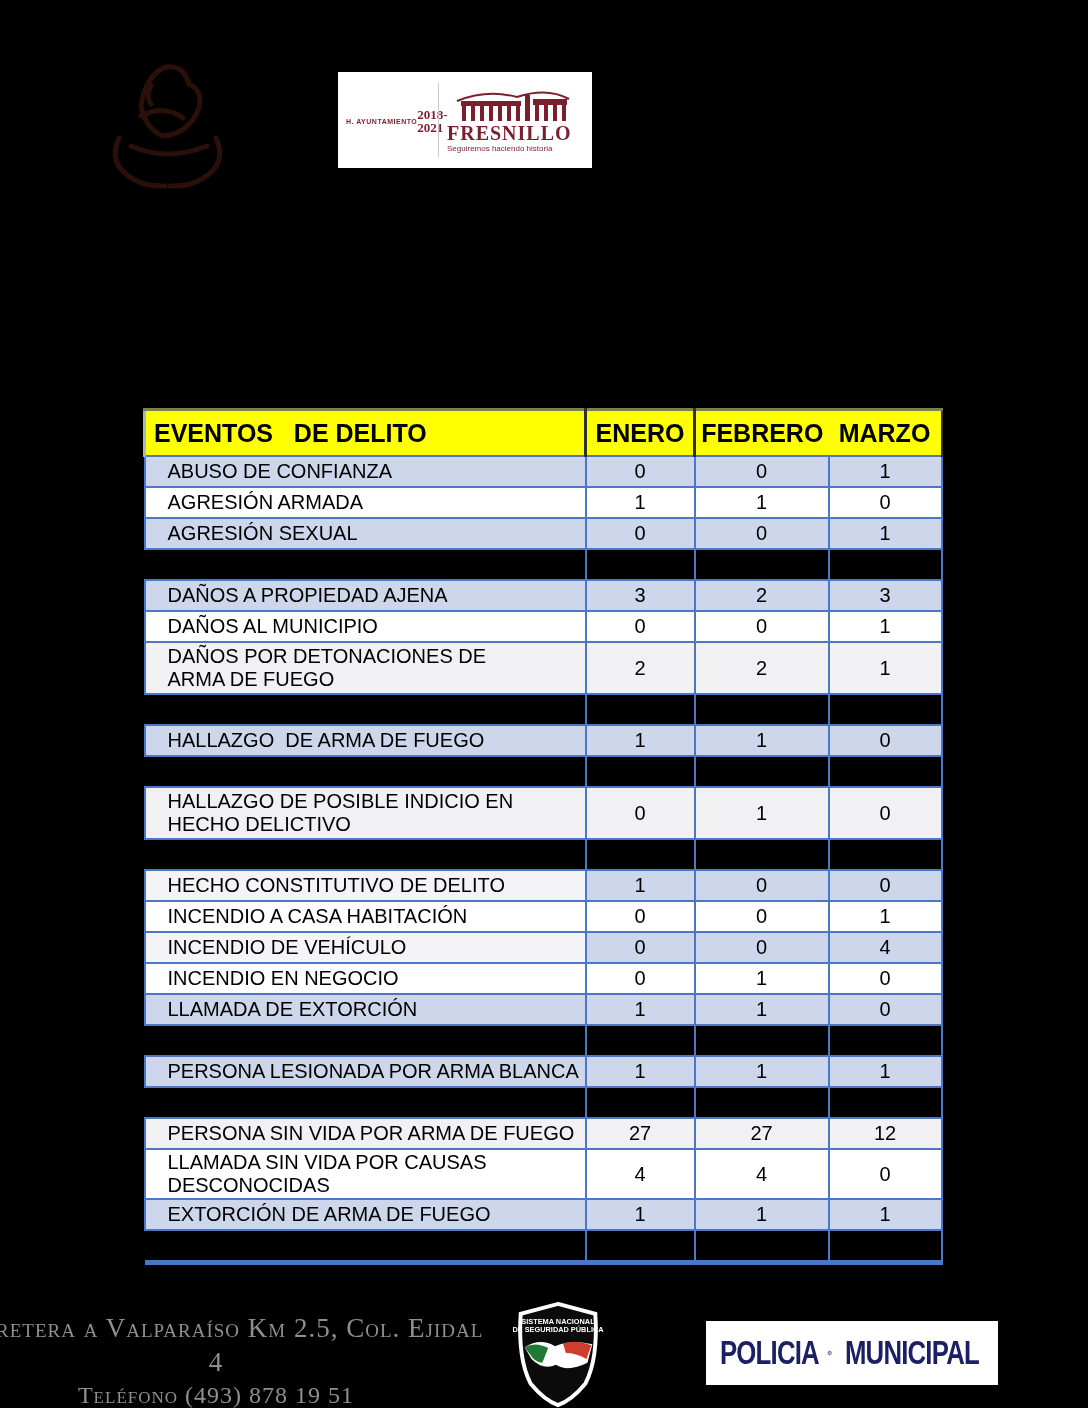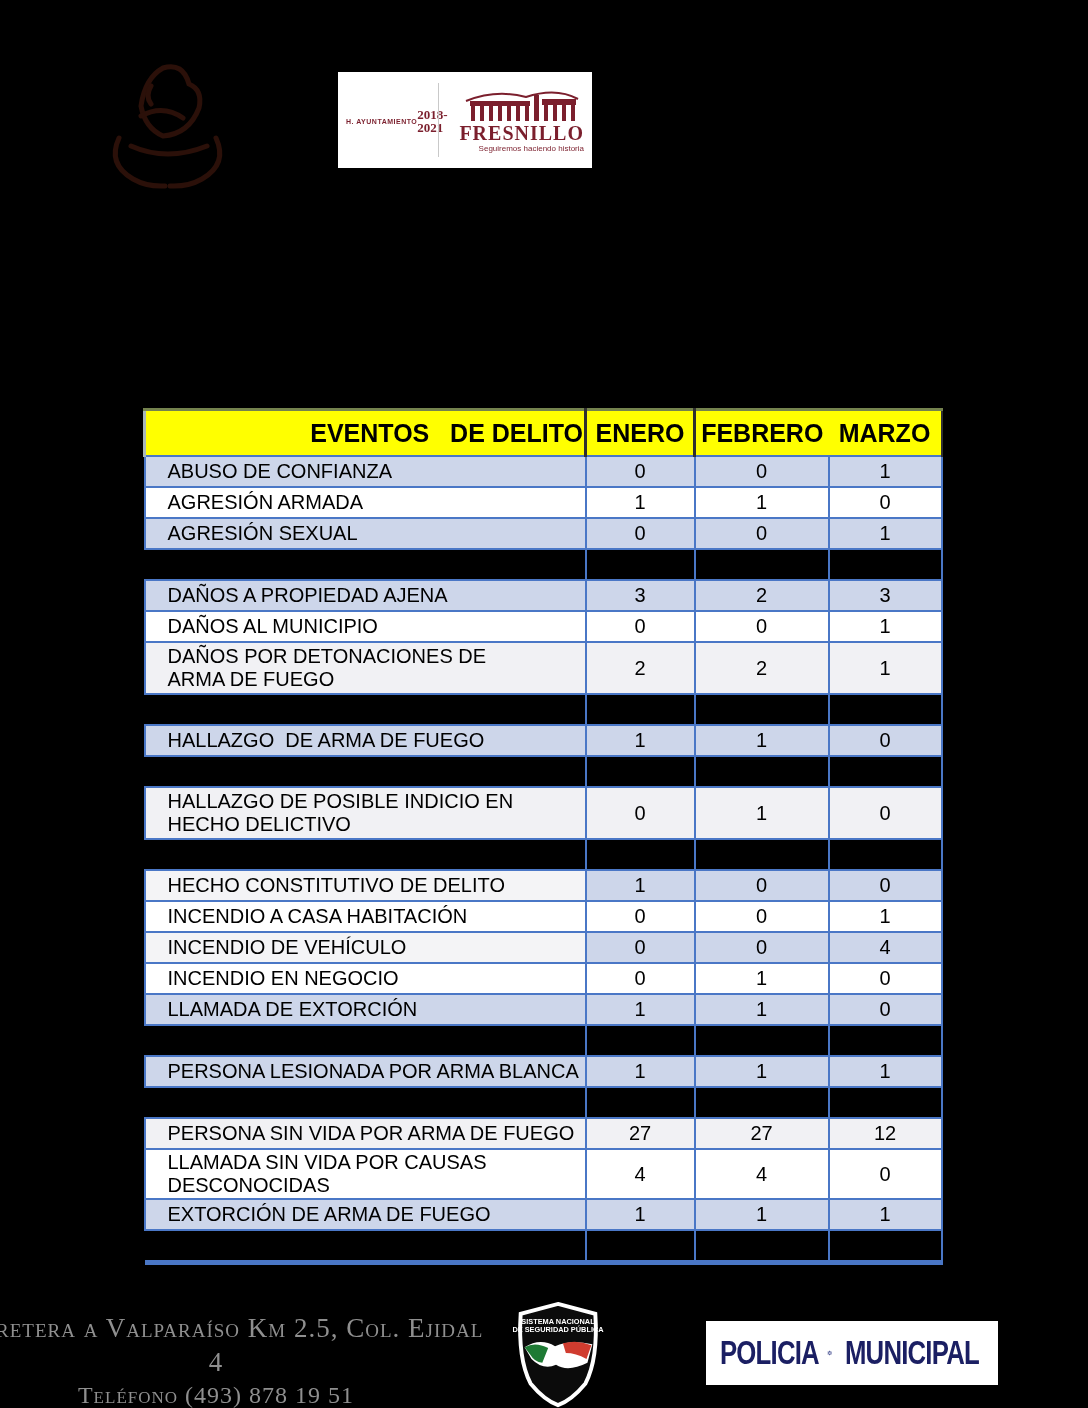--- a/index.html
+++ b/index.html
@@ -6,30 +6,30 @@
   .canvas{position:relative;width:1088px;height:1408px;background:#000;overflow:hidden;
           font-family:"Liberation Sans",sans-serif;}
   
   .eagle{position:absolute;left:85px;top:46px;}
   .logobox{position:absolute;left:338px;top:72px;width:254px;height:96px;background:#fff;
            display:flex;align-items:center;padding:4px 8px;box-sizing:border-box;gap:8px;}
   .ayto{width:84px;display:flex;flex-direction:row;align-items:center;line-height:1;}
   .ayto-l1{font-size:7px;color:#7b1f2d;font-weight:bold;letter-spacing:.5px;margin-top:2px;white-space:nowrap;}
   .ayto-l2{font-family:"Liberation Serif",serif;font-size:13px;font-weight:bold;color:#7b1f2d;margin-top:1px;}
   .logo-divider{width:1px;height:74px;background:#c9c9c9;}
-  .fres{flex:1;display:flex;flex-direction:column;align-items:flex-end;line-height:1;}
+  .fres{flex:1;display:flex;flex-direction:column;align-items:flex-start;line-height:1;}
   .fres-title{font-family:"Liberation Serif",serif;font-size:20px;font-weight:bold;color:#7b1f2d;letter-spacing:1px;}
   .fres-sub{font-size:8px;color:#7b1f2d;margin-top:2px;}
   
   .tbl{position:absolute;left:143px;top:408px;}
   table{border-collapse:collapse;width:797px;table-layout:fixed;}
   th,td{vertical-align:middle;color:#000;}
   th{background:#ffff00;font-weight:bold;font-size:25px;height:42px;
      border-top:3px solid #74824e;}
-  th.h-label{text-align:right;padding-left:8px;white-space:pre;border-left:3px solid #a9b7ba;border-right:3px solid #303030;margin-left:40px;}
+  th.h-label{text-align:left;padding-left:8px;white-space:pre;border-left:3px solid #a9b7ba;border-right:3px solid #303030;margin-left:40px;}
   th.h-enero{border-right:3px solid #303030;text-align:center;}
   th.h-feb{text-align:center;}
   th.h-marzo{text-align:center;border-right:2px solid #303030;}
   td{font-size:20px;height:27px;}
   .cell-label{text-align:left;padding-left:22px;white-space:pre-wrap;}
   .cell-num{text-align:center;}
   tr.r td{border:2px solid #4a77c6;}
   tr.r-blue td{background:#cdd6ea;}
   tr.r-white td{background:#ffffff;}
   tr.r-gray td{background:#f1f1f4;}

